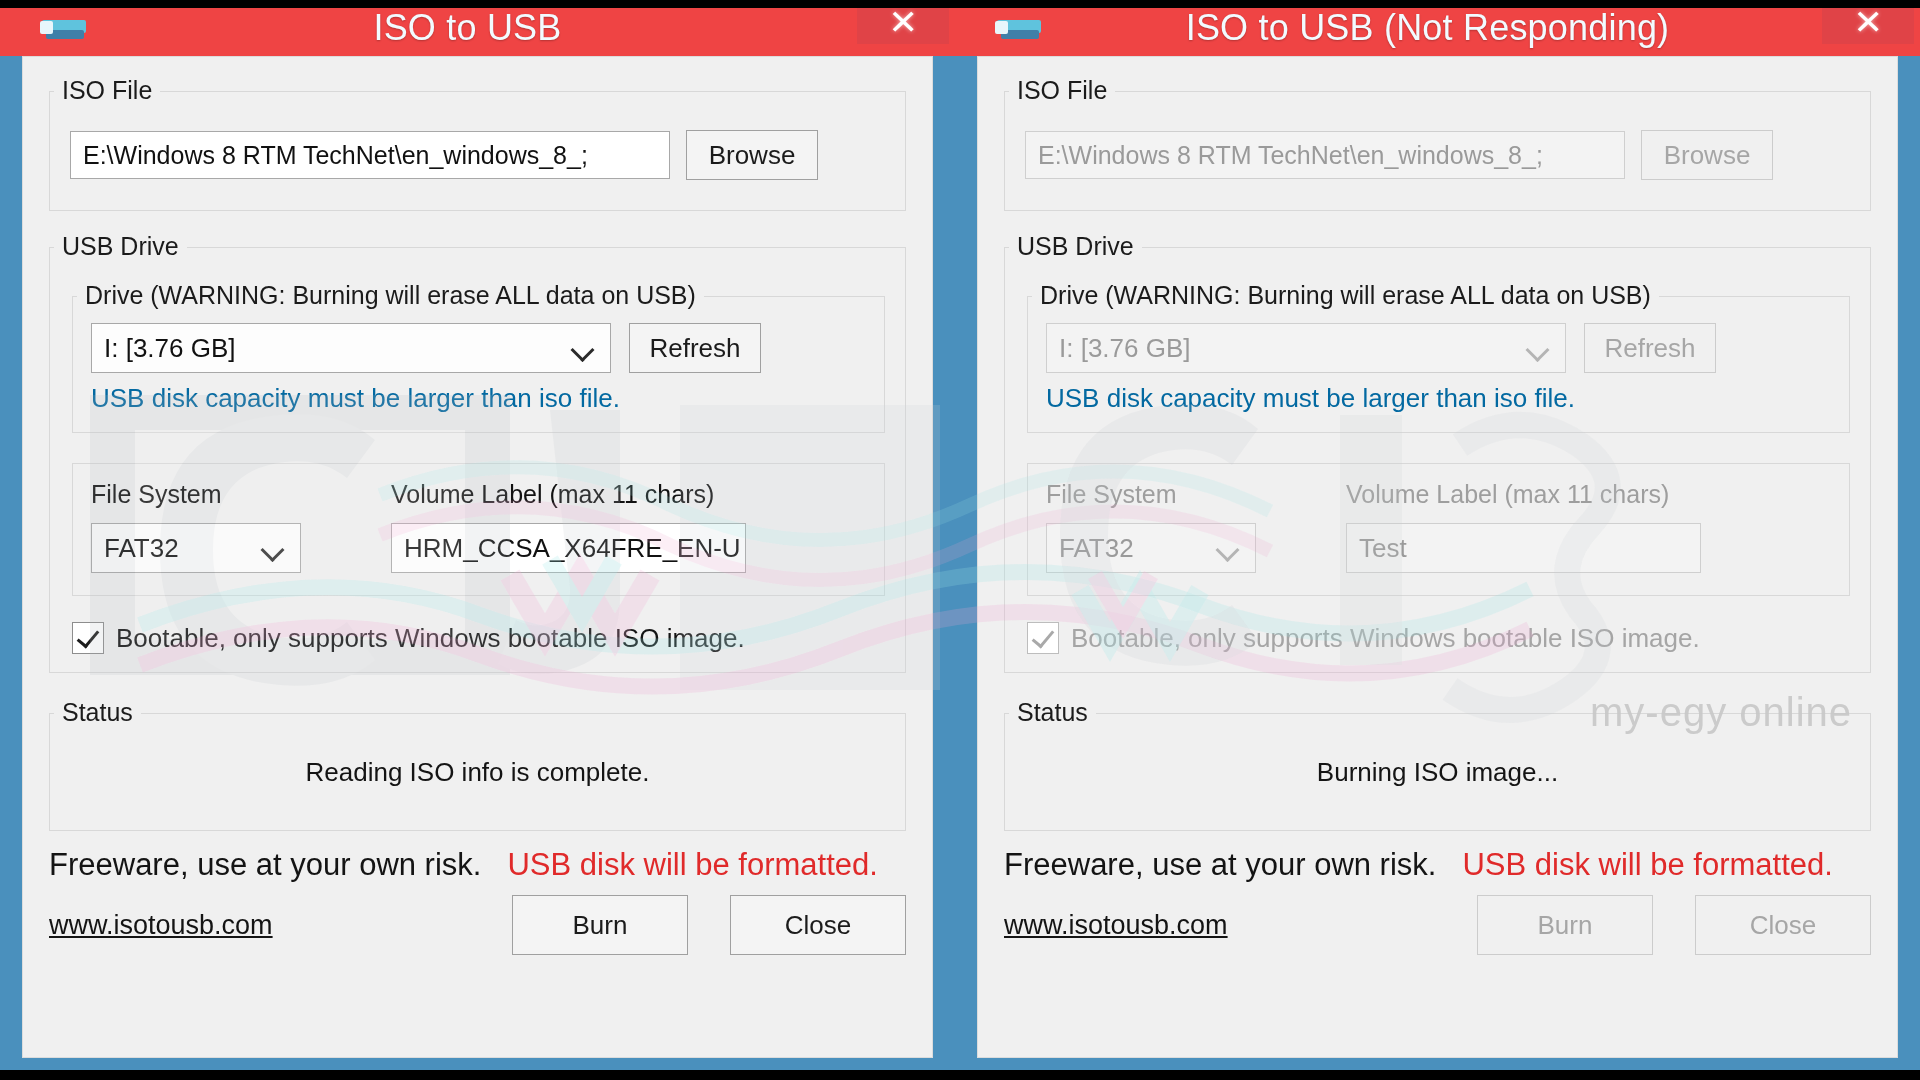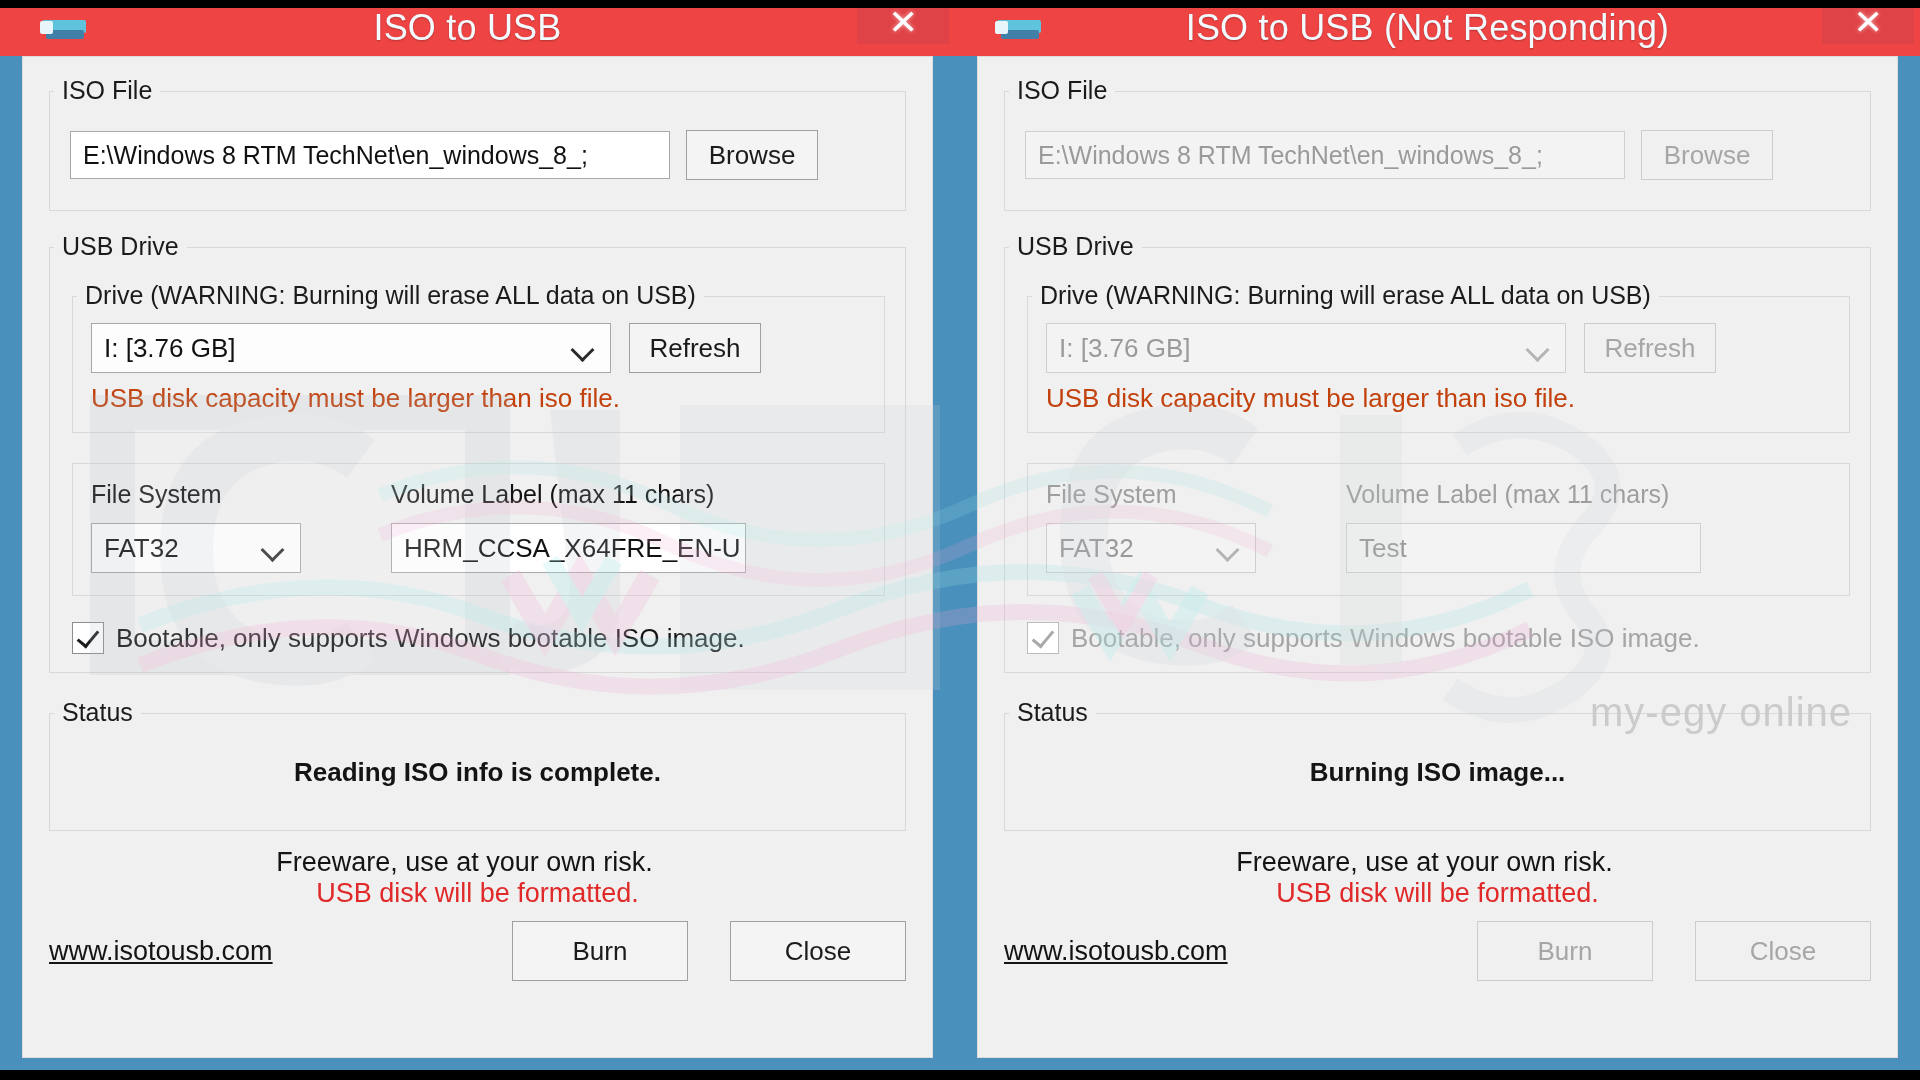--- a/index.html
+++ b/index.html
@@ -150,21 +150,21 @@
     width:22px;height:13px;
   }
   .combo .chev:before{
     content:"";position:absolute;left:0;top:0;
     width:14px;height:14px;
     border-left:3px solid #2a2a2a;
     border-bottom:3px solid #2a2a2a;
     transform:rotate(-45deg);
   }
 
-  .hint{font-size:26px;color:#c2410c;margin-top:10px;}
+  .hint{font-size:26px;color:#0369a1;margin-top:10px;}
   .sublabel{font-size:25px;color:#111;}
 
   
   .cbrow{display:flex;align-items:center;margin-top:22px;}
   .cbox{
     width:30px;height:30px;
     border:1px solid #8d8d8d;background:#fff;
     position:relative;margin-right:12px;flex:none;
     cursor:pointer;
   }
@@ -174,27 +174,27 @@
     border-right:3px solid #1d1d1d;
     border-bottom:3px solid #1d1d1d;
     transform:rotate(40deg);
   }
   .cblabel{font-size:26px;color:#141414;}
 
   
   .statusbox{
     height:108px;
     display:flex;align-items:center;justify-content:center;
-    font-size:26px;color:#141414;font-weight:bold;
+    font-size:26px;color:#141414;
   }
 
   .footer{margin-top:16px;}
   .footer-line1{
     display:flex;align-items:center;
-    font-size:27px;color:#141414;flex-direction:column;
+    font-size:31px;color:#141414;
   }
   .footer-line1 .risk{margin-right:26px;}
   .footer-line1 .warn{color:#e02a2a;}
   .footer-line2{
     display:flex;align-items:center;justify-content:space-between;
     margin-top:12px;
   }
   .link{
     font-size:27px;color:#141414;
     text-decoration:underline;cursor:pointer;

